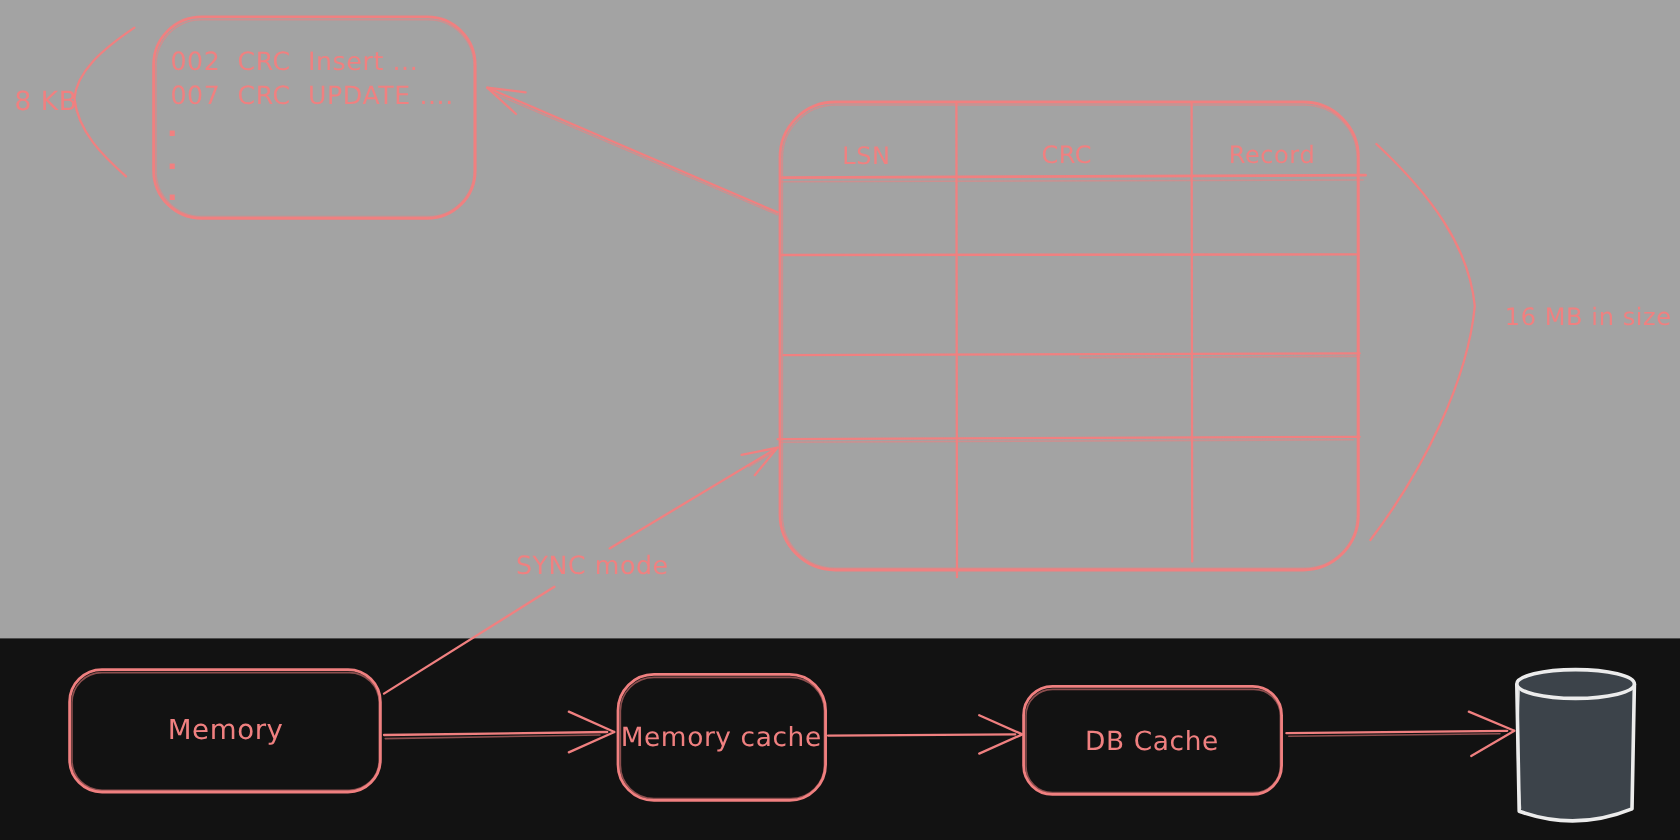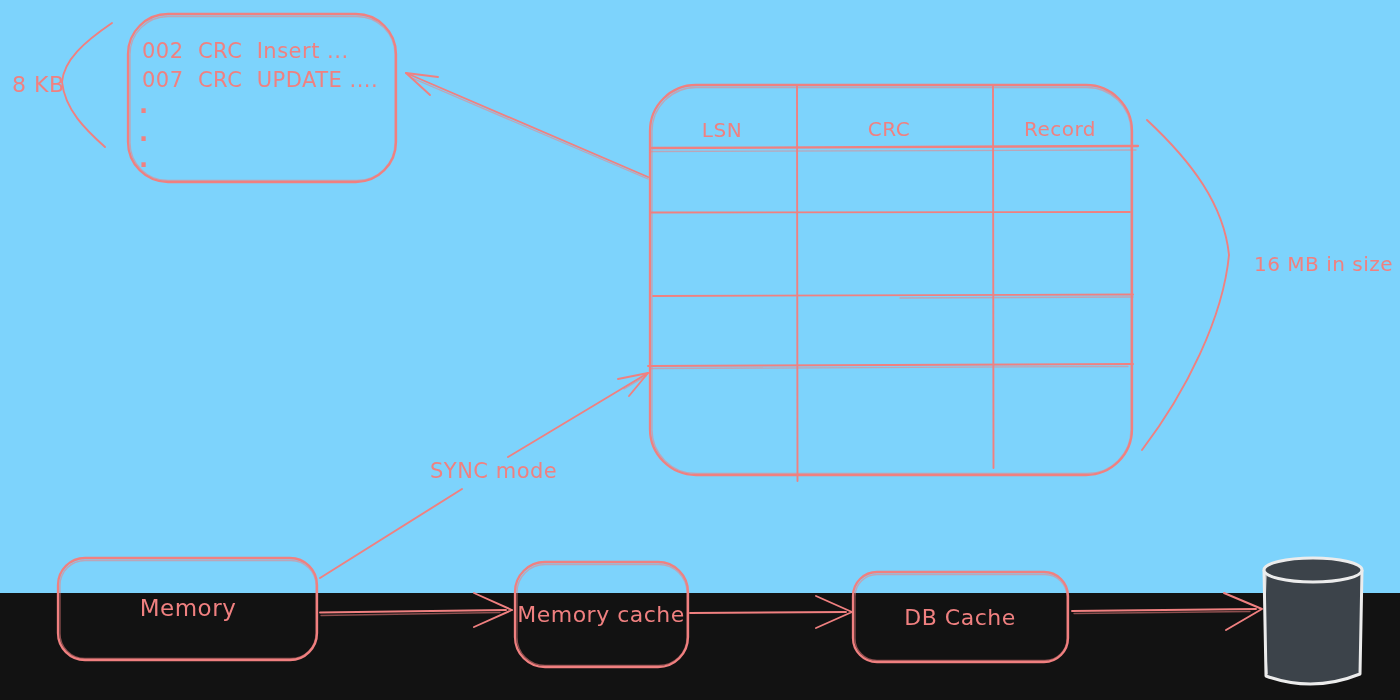--- a/index.html
+++ b/index.html
@@ -7,22 +7,22 @@
     padding: 0;
     background: #121212;
     width: 1400px;
     height: 700px;
     overflow: hidden;
     font-family: "DejaVu Sans", "Liberation Sans", sans-serif;
   }
   .canvas {
     position: relative;
     width: 1400px;
-    height: 593px;
-    background: #7dd3fc;
+    height: 532px;
+    background: #a3a3a3;
   }
   svg { display: block; }
   .ink {
     stroke: #f08080;
     fill: none;
     stroke-width: 2.3;
     stroke-linecap: round;
     stroke-linejoin: round;
   }
   .ink-thin { stroke-width: 1.9; }

